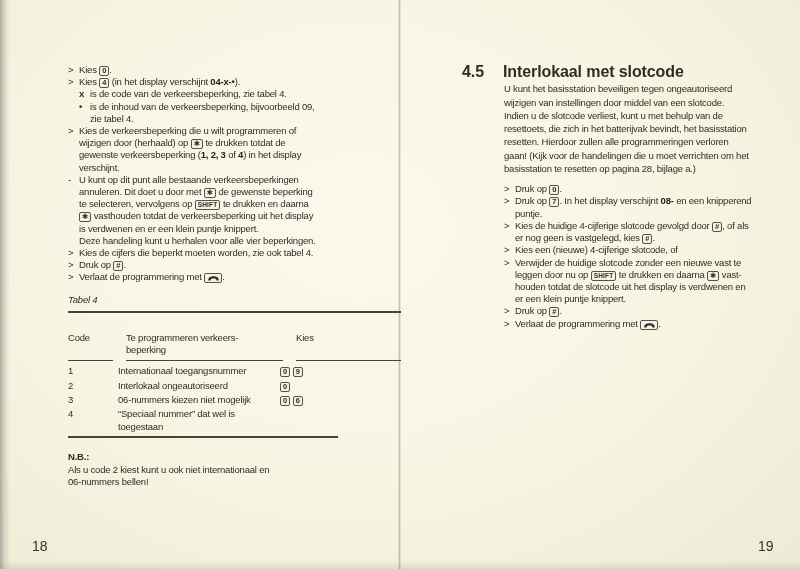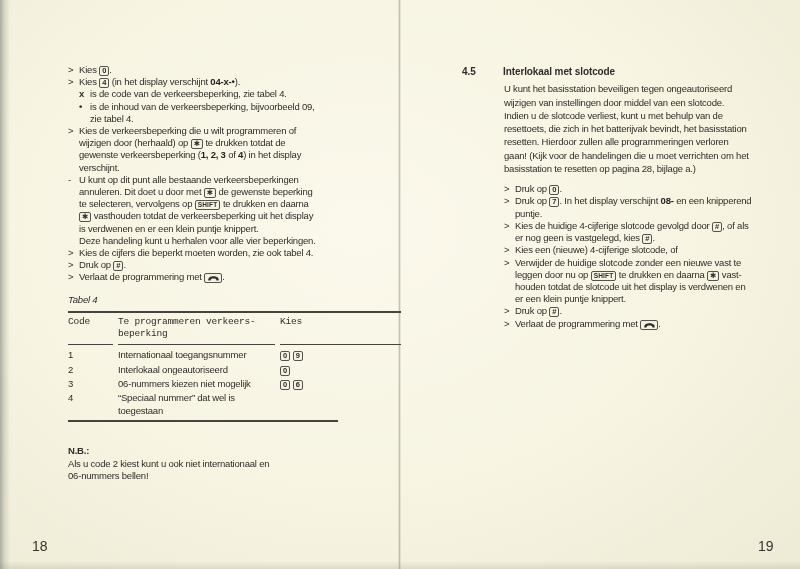--- a/index.html
+++ b/index.html
@@ -33,33 +33,33 @@
   .key{display:inline-block;box-sizing:border-box;border:1px solid #55544b;border-radius:2px;
     background:#f4f2e3;min-width:9px;height:10px;line-height:8px;padding:0 2px;
     font-size:7.5px;font-weight:bold;letter-spacing:0;text-align:center;vertical-align:0px;}
   .key-shift{font-size:6.5px;letter-spacing:.2px;padding:0 2px;}
   .key-phone{width:18px;padding:0;line-height:0;}
   .key-phone svg{display:inline-block;vertical-align:middle;margin-top:1px;}
 
   
   .tabel-caption{font-style:italic;margin-top:10px;margin-bottom:5px;}
   .table4{width:333px;border-top:2px solid #45443c;margin-top:2px;}
-  .t-head{display:grid;grid-template-columns:45px 157px 1fr;column-gap:5px;padding-top:3px;font-family:Liberation Mono, monospace;}
+  .t-head{display:grid;grid-template-columns:45px 157px 1fr;column-gap:13px;padding-top:19px;}
   .t-head>div{border-bottom:1.5px solid #45443c;padding-bottom:4px;white-space:pre-line;}
   .t-body{padding-top:3px;line-height:12.4px;}
   .t-row{display:grid;grid-template-columns:45px 157px 1fr;column-gap:5px;padding:1px 0;}
   .kies-narrow{max-width:72px;}
   .t-bottom{width:270px;border-bottom:2px solid #45443c;margin-top:2px;}
 
-  .note{margin-top:23px;}
+  .note{margin-top:13px;}
   .note-title{font-weight:bold;}
   .nowrapline{white-space:nowrap;}
 
   
-  .sec-head{display:flex;font-weight:bold;font-size:10px;letter-spacing:-0.1px;}
+  .sec-head{display:flex;font-weight:bold;font-size:16px;letter-spacing:-0.1px;}
   .sec-num{width:41px;flex:0 0 41px;}
   .sec-body{margin-left:42px;}
   .intro{margin-top:4px;line-height:13.3px;}
   .right-steps{margin-top:8px;}
 
   .page-num{position:absolute;font-size:14px;color:#35342e;}
   #page-num-left{left:32px;top:538px;}
   #page-num-right{left:758px;top:538px;}
 </style>
 </head>

